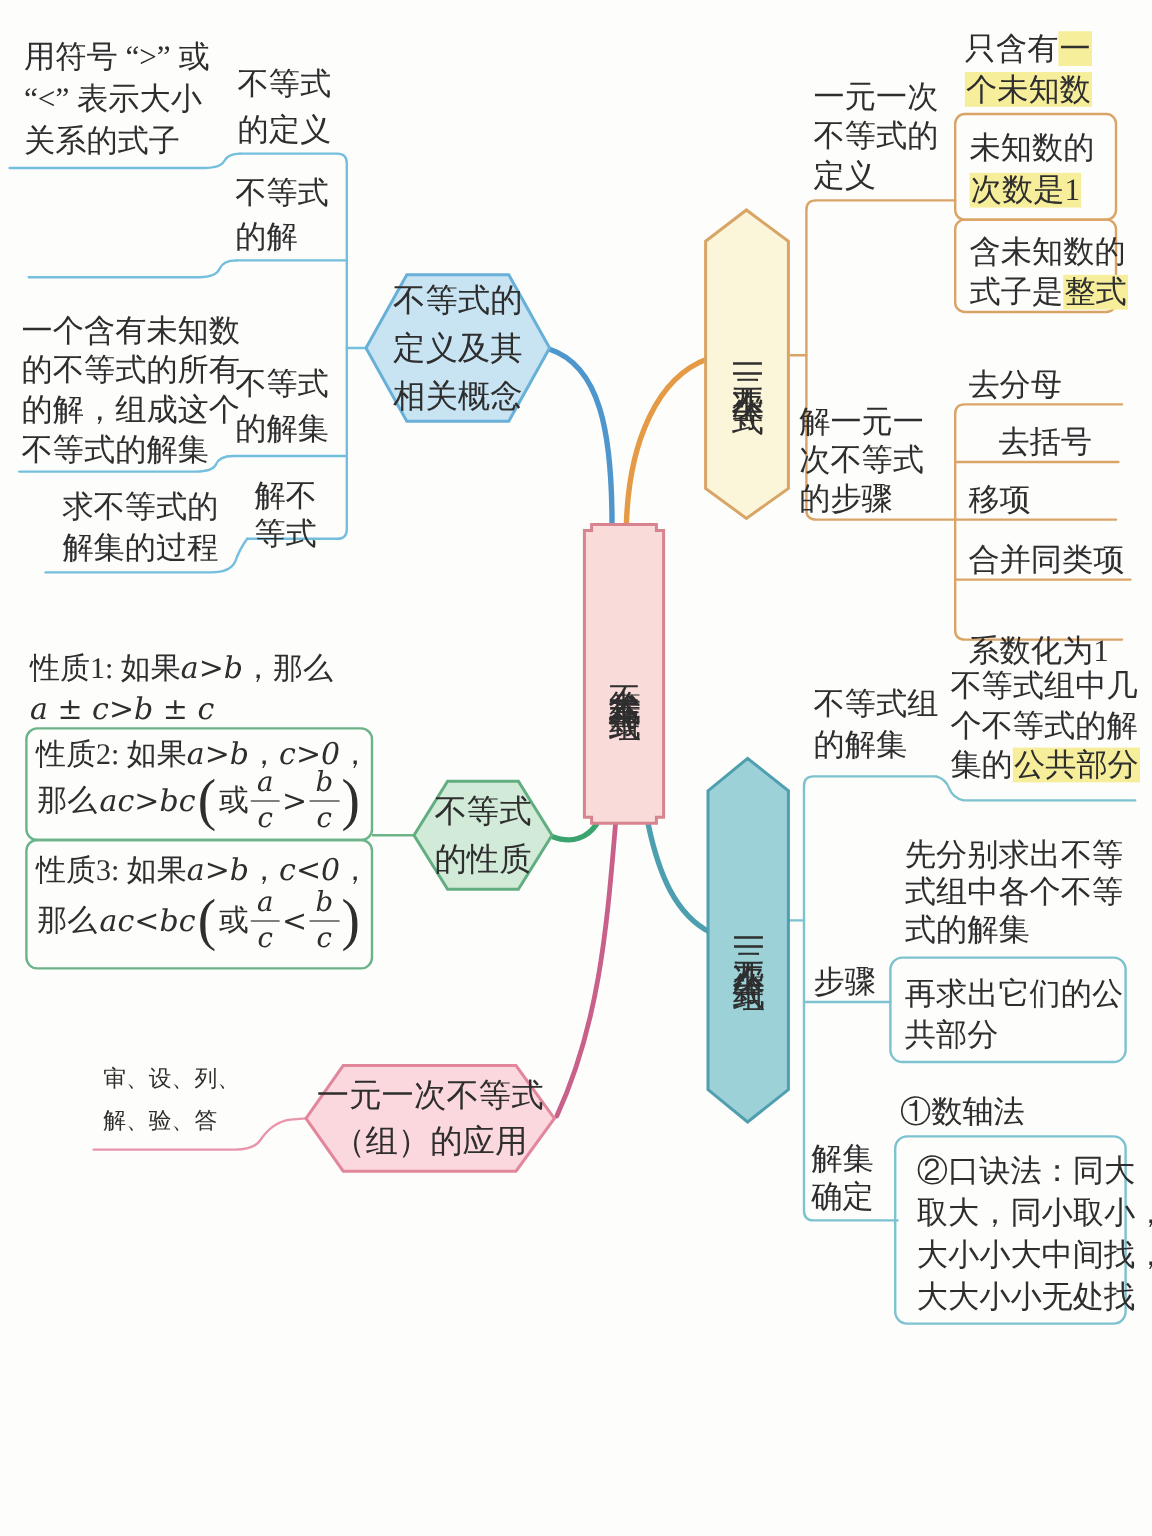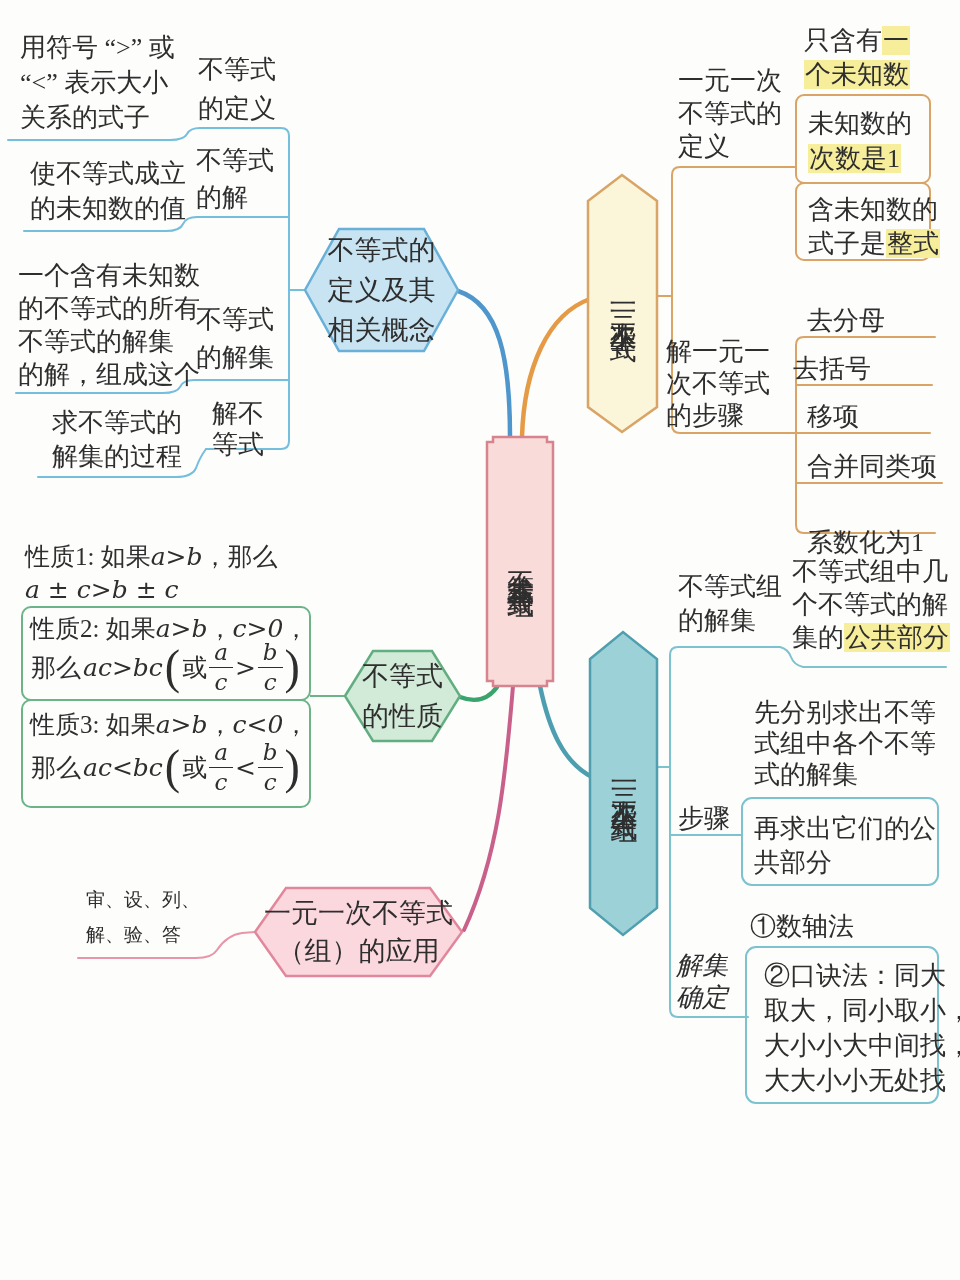--- a/index.html
+++ b/index.html
@@ -106,34 +106,30 @@
   <div class="t" style="left:20px;top:30px;line-height:35px;">
     <div>用符号 “&gt;” 或</div>
       <div>“&lt;” 表示大小</div>
       <div>关系的式子</div>
   </div>
   <div class="t" style="left:198px;top:50px;line-height:39px;">
     <div>不等式</div>
       <div>的定义</div>
   </div>
 
-  <div class="t" style="left:30px;top:156px;line-height:35px;">
-    <div>使不等式成立</div>
-      <div>的未知数的值</div>
-  </div>
   <div class="t" style="left:196px;top:142px;line-height:37px;">
     <div>不等式</div>
       <div>的解</div>
   </div>
 
   <div class="t" style="left:18px;top:259px;line-height:33px;">
     <div>一个含有未知数</div>
       <div>的不等式的所有</div>
+      <div>的解，组成这个</div>
       <div>不等式的解集</div>
-      <div>的解，组成这个</div>
   </div>
   <div class="t" style="left:196px;top:301px;line-height:38px;">
     <div>不等式</div>
       <div>的解集</div>
   </div>
 
   <div class="t" style="left:52px;top:406px;line-height:34px;">
     <div>求不等式的</div>
       <div>解集的过程</div>
   </div>
@@ -222,21 +218,21 @@
     <div>含未知数的</div>
     <div><span>式子是</span><span class="hl">整式</span></div>
   </div>
 
   <div class="t" style="left:666px;top:336px;line-height:32px;">
     <div>解一元一</div>
       <div>次不等式</div>
       <div>的步骤</div>
   </div>
   <div class="t" style="left:807px;top:304px;">去分母</div>
-  <div class="t" style="left:793px;top:352px;">去括号</div>
+  <div class="t" style="left:832px;top:352px;">去括号</div>
   <div class="t" style="left:807px;top:400px;">移项</div>
   <div class="t" style="left:807px;top:450px;">合并同类项</div>
   <div class="t" style="left:807px;top:526px;">系数化为1</div>
 
   <div class="vbox" style="left:590px;top:632px;width:67px;height:303px;">
     <div class="vtxt">一元一次不等式组</div>
   </div>
 
   <div class="t" style="left:678px;top:570px;line-height:34px;">
     <div>不等式组</div>
@@ -252,21 +248,21 @@
   <div class="t" style="left:754px;top:697px;line-height:31px;">
     <div>先分别求出不等</div>
       <div>式组中各个不等</div>
       <div>式的解集</div>
   </div>
   <div class="t" style="left:754px;top:812px;line-height:34px;">
     <div>再求出它们的公</div>
       <div>共部分</div>
   </div>
 
-  <div class="t" style="left:676px;top:950px;line-height:32px;font-style:italic;">
+  <div class="t" style="left:676px;top:950px;line-height:32px;">
     <div>解集</div>
       <div>确定</div>
   </div>
   <div class="t" style="left:750px;top:910px;">①数轴法</div>
   <div class="t" style="left:764px;top:958px;line-height:35px;">
     <div>②口诀法：同大</div>
       <div>取大，同小取小，</div>
       <div>大小小大中间找，</div>
       <div>大大小小无处找</div>
   </div>

